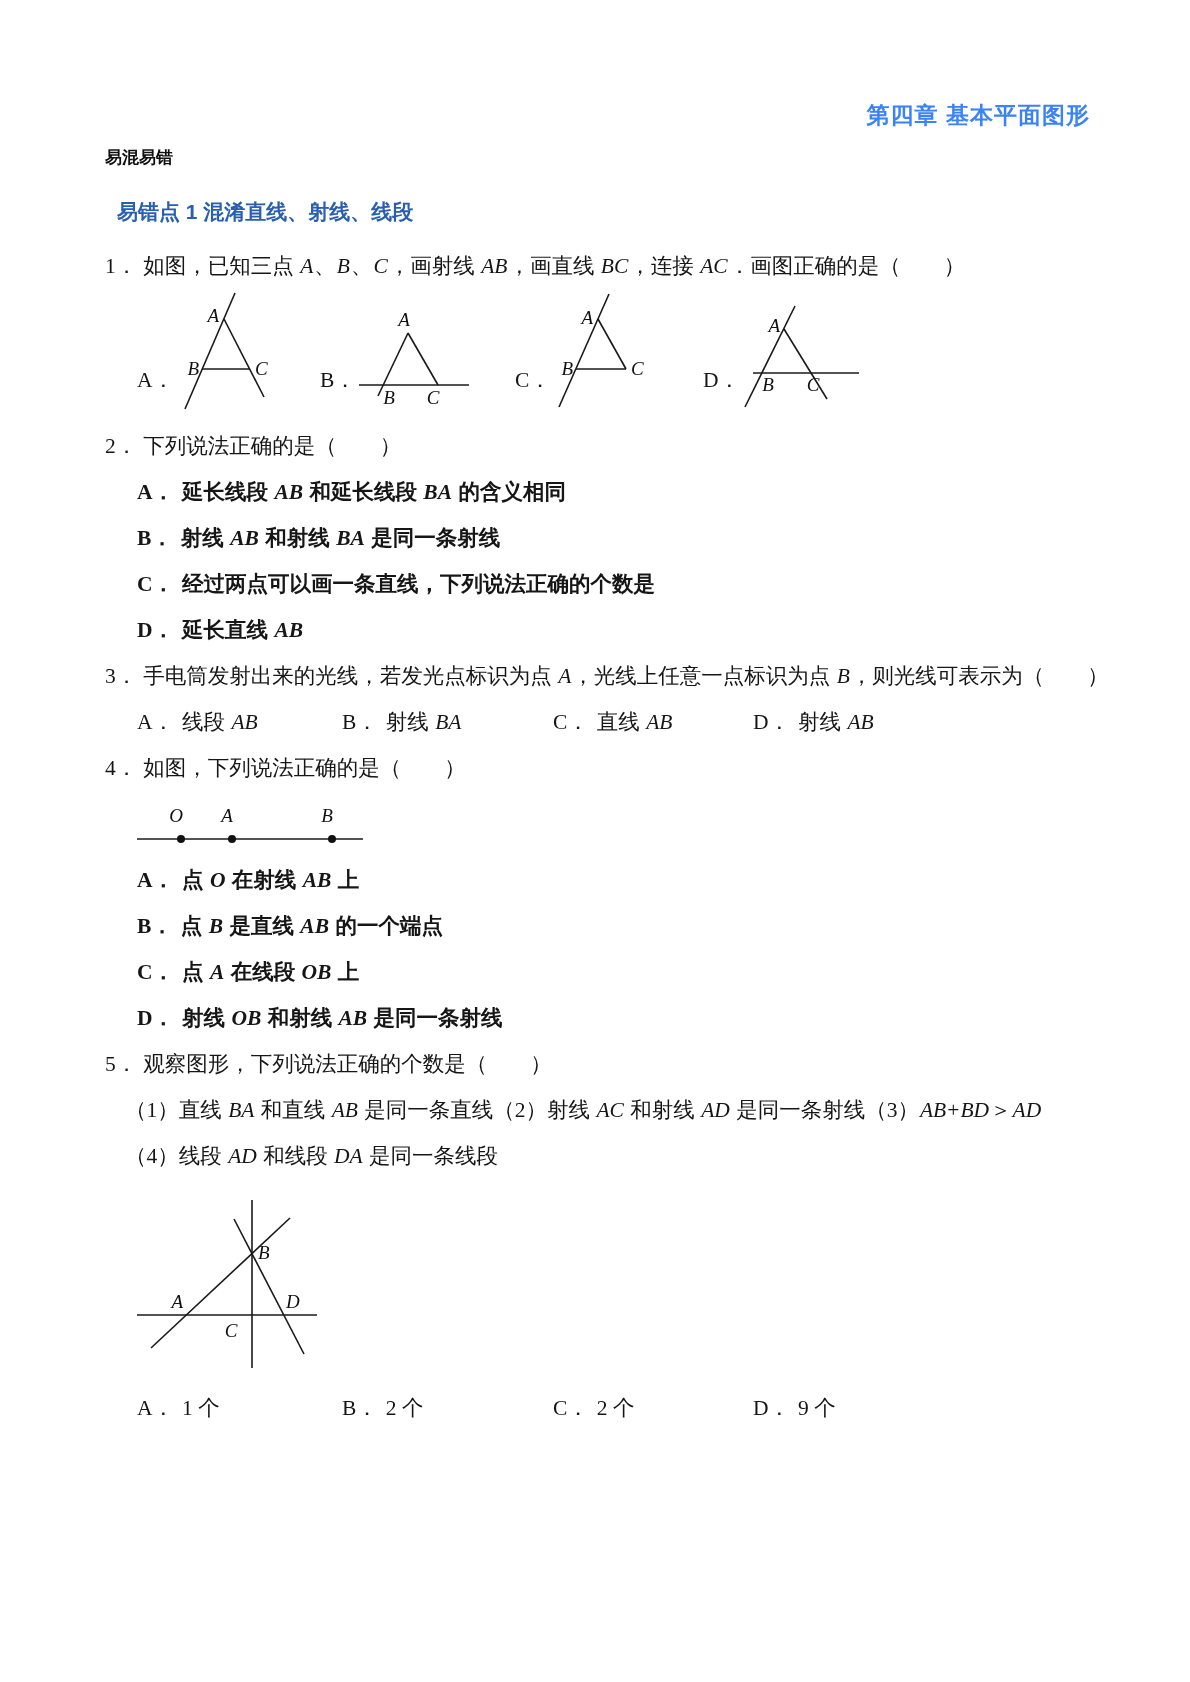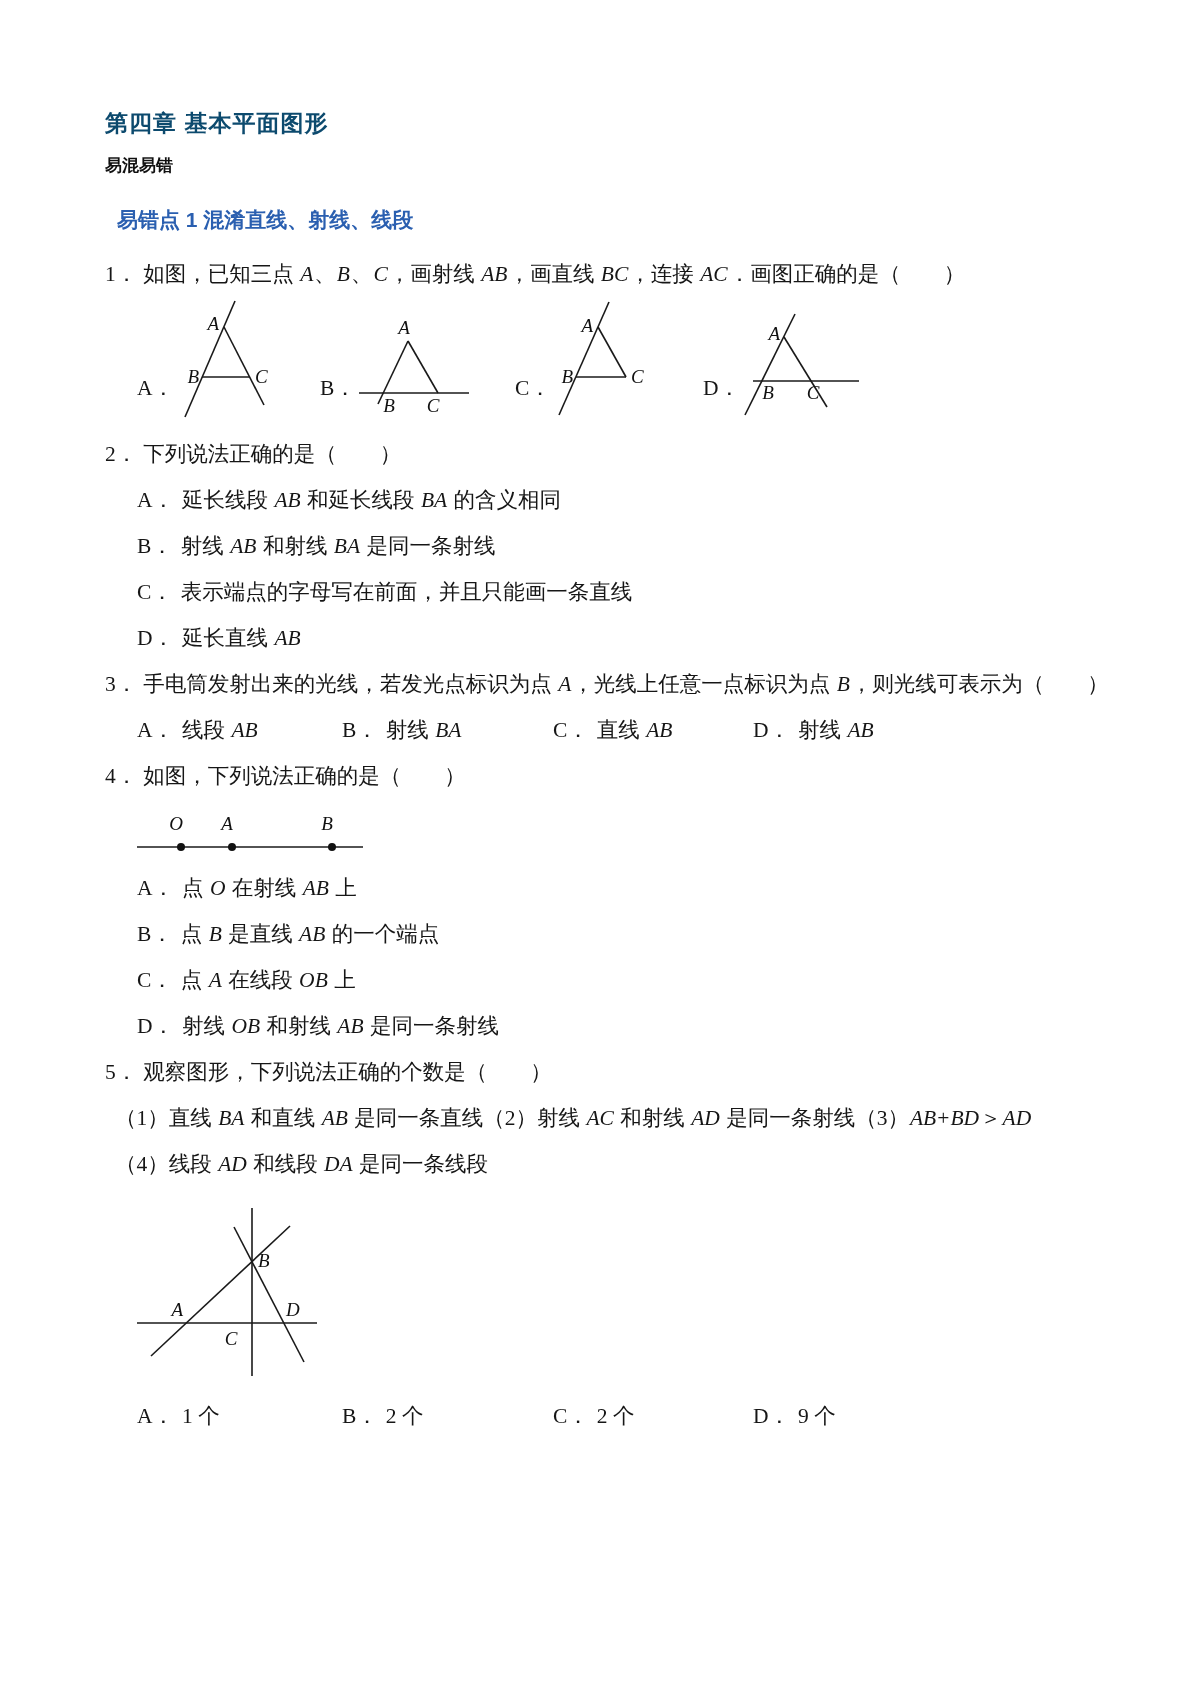--- a/index.html
+++ b/index.html
@@ -9,22 +9,22 @@
   }
   html,body{margin:0;padding:0;}
   body{
     width:1190px;height:1682px;background:#ffffff;overflow:hidden;
     font-family:"Liberation Serif", serif;color:var(--ink);
   }
   .page{padding:95px 100px 0 105px;box-sizing:border-box;}
 
   .doc-title{
     font-family:"Liberation Sans", sans-serif;font-weight:700;
-    font-size:23px;line-height:32px;text-align:left;letter-spacing:1px;
-    margin:12px 0 12px 0;color:#0c4a6e;
+    font-size:23px;line-height:32px;text-align:right;letter-spacing:1px;
+    margin:4px 0 12px 0;color:#3b82f6;
   }
   .sec-head{
     font-family:"Liberation Sans", sans-serif;font-weight:700;
     font-size:17px;line-height:30px;margin:0 0 24px 0;color:#101010;
   }
   .sub-head{
     font-family:"Liberation Sans", sans-serif;font-weight:700;
     font-size:21px;line-height:30px;margin:0 0 16px 12px;color:var(--blue-sub);
   }
   .tip{
@@ -33,31 +33,31 @@
     text-align:justify;width:985px;
   }
   .tip-body{margin-left:10px;}
 
   .q-text{
     font-size:21.5px;line-height:46px;margin:0;width:990px;
     text-indent:-33px;padding-left:33px;
   }
   .qnum{padding-right:6px;}
 
-  .opt-line{font-size:21.5px;line-height:46px;margin:0 0 0 32px;}
+  .opt-line{font-size:21.5px;line-height:46px;margin:0 0 0 32px;font-weight:bold;}
   .opt-label{padding-right:8px;}
 
   .opt-row{font-size:21.5px;line-height:46px;margin-left:32px;white-space:nowrap;}
   .opt-cell{display:inline-block;}
   .opt-cell.c1{width:205px;}
   .opt-cell.c2{width:211px;}
   .opt-cell.c3{width:200px;}
 
   .stmt{
-    font-size:21.5px;line-height:46px;margin:0 0 0 10px;width:955px;
+    font-size:21.5px;line-height:46px;margin:0 0 0 20px;width:955px;
   }
 
   
   .fig-row{position:relative;height:126px;margin:0 0 8px 32px;}
   .fig-letter{position:absolute;top:76px;font-size:21.5px;}
   .fig-letter.la{left:0;}
   .fig-letter.lb{left:183px;}
   .fig-letter.lc{left:378px;}
   .fig-letter.ld{left:566px;}
   .figsvg{position:absolute;}
@@ -130,21 +130,21 @@
       <text x="45" y="29" text-anchor="end">A</text>
       <text x="33" y="88" text-anchor="middle">B</text>
       <text x="78" y="88" text-anchor="middle">C</text>
     </svg>
   </div>
 
   <p class="q-text"><span class="qnum">2．</span><span>下列说法正确的是（　　）</span></p>
   <div>
     <p class="opt-line"><span class="opt-label">A．</span><span>延长线段 <i class="mvar">AB</i> 和延长线段 <i class="mvar">BA</i> 的含义相同</span></p>
     <p class="opt-line"><span class="opt-label">B．</span><span>射线 <i class="mvar">AB</i> 和射线 <i class="mvar">BA</i> 是同一条射线</span></p>
-    <p class="opt-line"><span class="opt-label">C．</span><span>表示端点的字母写在前面，并且只能画一条直线</span></p>
+    <p class="opt-line"><span class="opt-label">C．</span><span>经过两点可以画一条直线，下列说法正确的个数是</span></p>
     <p class="opt-line"><span class="opt-label">D．</span><span>延长直线 <i class="mvar">AB</i></span></p>
   </div>
 
   <p class="q-text"><span class="qnum">3．</span><span>手电筒发射出来的光线，若发光点标识为点 <i class="mvar">A</i>，光线上任意一点标识为点 <i class="mvar">B</i>，则光线可表示为（　　）</span></p>
   <div class="opt-row">
     <span class="opt-cell c1"><span class="opt-label">A．</span><span>线段 <i class="mvar">AB</i></span></span><span class="opt-cell c2"><span class="opt-label">B．</span><span>射线 <i class="mvar">BA</i></span></span><span class="opt-cell c3"><span class="opt-label">C．</span><span>直线 <i class="mvar">AB</i></span></span><span class="opt-cell"><span class="opt-label">D．</span><span>射线 <i class="mvar">AB</i></span></span>
   </div>
 
   <p class="q-text"><span class="qnum">4．</span><span>如图，下列说法正确的是（　　）</span></p>
 

